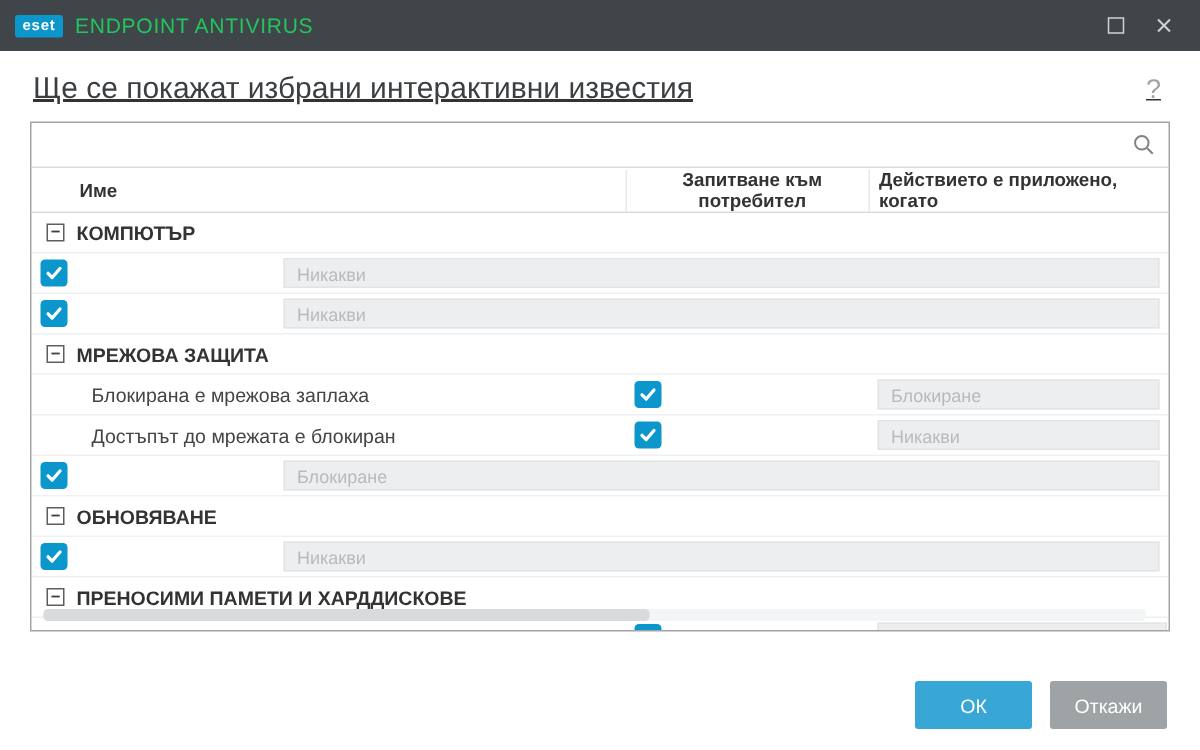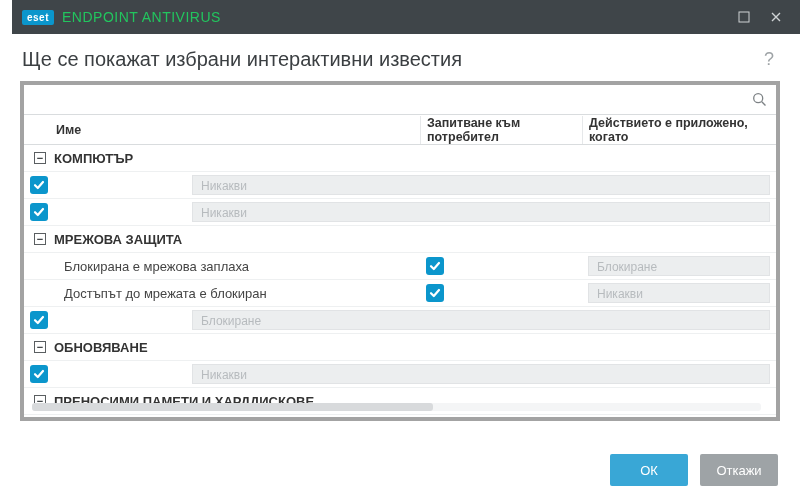--- a/index.html
+++ b/index.html
@@ -13,21 +13,20 @@
     overflow:hidden;
     position:relative;
   }
   
   .titlebar {
     height:34px;
     background:#3f4549;
     display:flex; align-items:center;
     padding:0 10px;
     color:#fff;
-    margin-left:12px;
   }
   .brand-badge {
     background:#0b96cc;
     color:#fff;
     font-size:10px;
     font-weight:bold;
     letter-spacing:0.5px;
     padding:2px 5px;
     border-radius:2px;
     margin-right:8px;
@@ -39,38 +38,39 @@
     display:flex; align-items:center; justify-content:center;
     color:#cfd3d5;
     cursor:pointer;
   }
   .win-btn svg { display:block; }
 
   
   .page-header {
     display:flex; align-items:center;
     padding:14px 22px 10px 22px;
+    text-decoration:underline;
   }
   .page-title {
     font-size:20px;
     color:#3b3f42;
     font-weight:400;
   }
   .help-icon {
     margin-left:auto;
     color:#9ea3a6;
     font-size:18px;
     cursor:pointer;
     padding:0 4px;
   }
 
   
   .panel {
     margin:0 20px;
-    border:4px solid #a3a3a3;
+    border:1px solid #a3a3a3;
     height:340px;
     display:flex; flex-direction:column;
     position:relative;
   }
   .search-row {
     height:30px;
     border-bottom:1px solid #d9dcde;
     display:flex; align-items:stretch;
   }
   .search-input {
@@ -87,21 +87,21 @@
 
   .grid-header {
     height:30px;
     display:flex; align-items:center;
     border-bottom:1px solid #d9dcde;
     font-weight:bold;
     color:#333;
     font-size:12.5px;
   }
   .col-name   { flex:0 0 396px; padding-left:32px; }
-  .col-ask    { flex:0 0 162px; border-left:1px solid #e6e8ea; padding-left:6px; }
+  .col-ask    { flex:0 0 162px; border-left:1px solid #e6e8ea; padding-left:6px;text-align:center; }
   .col-action { flex:1 1 auto; border-left:1px solid #e6e8ea; padding-left:6px; }
 
   .grid-body {
     flex:1; overflow:hidden;
     position:relative;
   }
   .row {
     height:27px;
     display:flex; align-items:center;
     border-bottom:1px solid #eef0f1;

